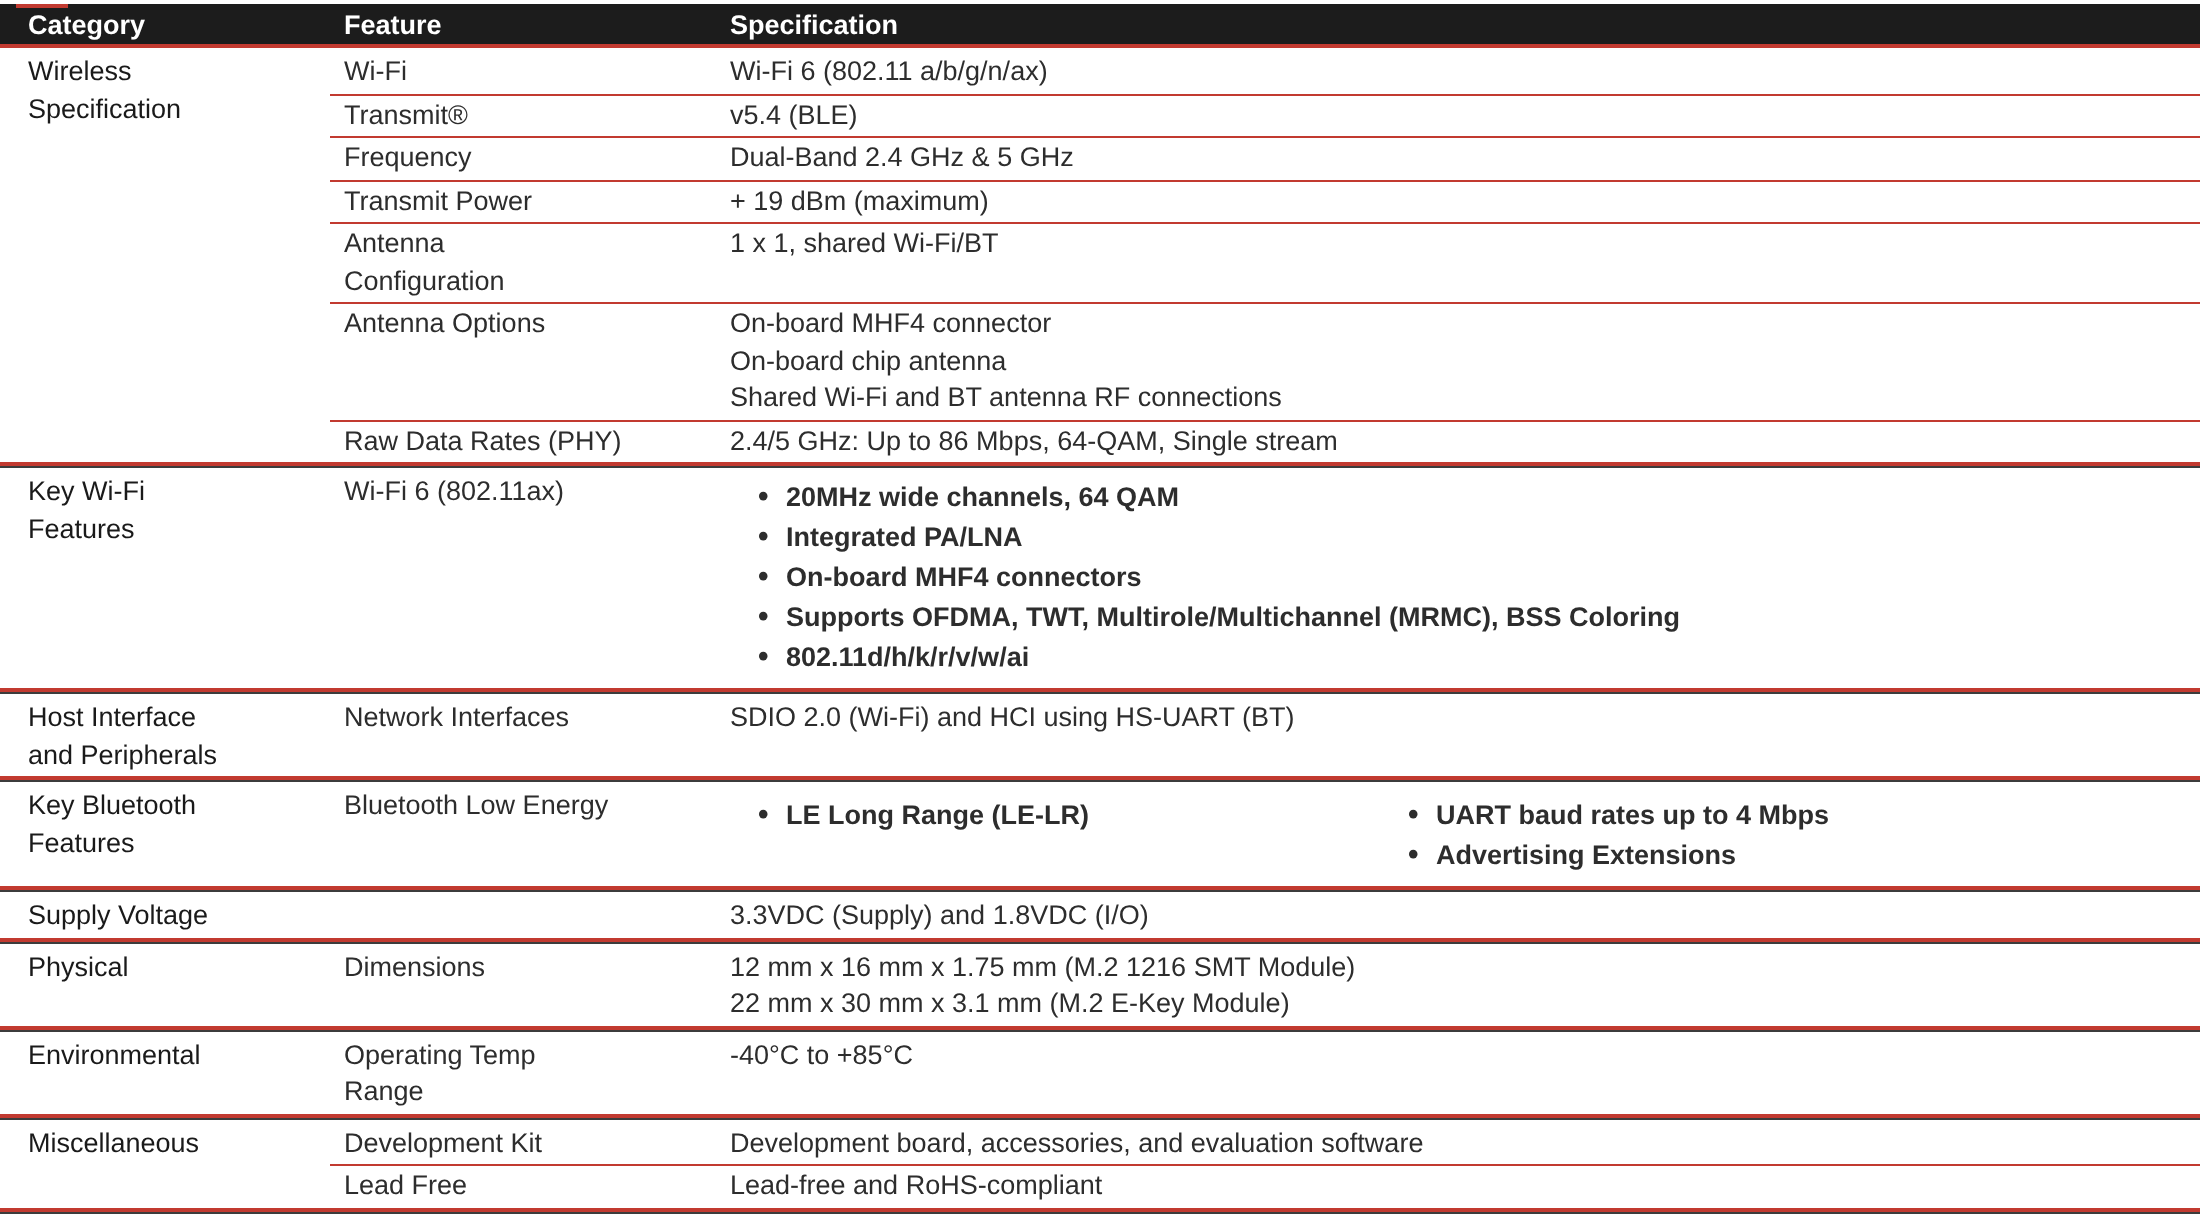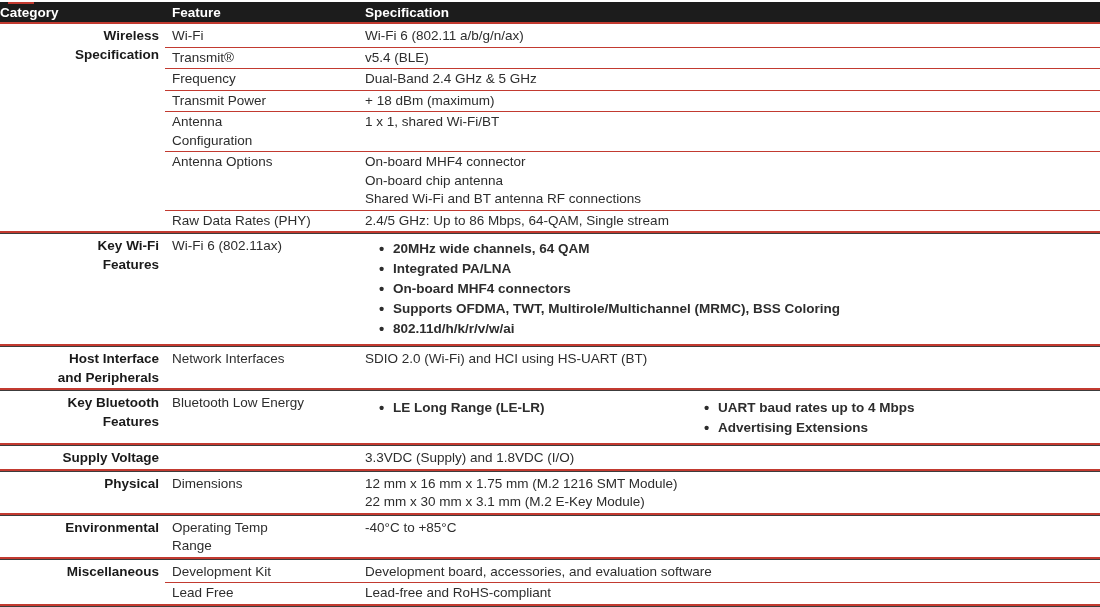--- a/index.html
+++ b/index.html
@@ -32,32 +32,31 @@
   .header-row {
     margin-top: 2px;
     display: flex;
     align-items: center;
     height: 22px;
     background: var(--header-bg);
     color: #ffffff;
     font-weight: 700;
     border-bottom: 2px solid var(--red);
   }
-  .header-row .hcol-cat  { width: 165px; }
+  .header-row .hcol-cat  { width: 165px; padding-left: 14px; }
   .header-row .hcol-feat { width: 200px; padding-left: 7px; }
   .header-row .hcol-spec { flex: 1; }
 
   .section { display: flex; padding-top: 2px; }
   .cat-cell {
     width: 165px;
     flex: none;
     padding: 1px 6px 1px 14px;
-    font-weight: 700;
+    font-weight: 400;
     color: var(--text-bold);
-    text-align: right;
   }
   .cat-line { line-height: 18.5px; }
 
   .rows { flex: 1; display: flex; flex-direction: column; }
   .frow { display: flex; border-bottom: 1.5px solid var(--red); }
   .frow:last-child { border-bottom: none; }
   .fcell { width: 200px; flex: none; padding: 1px 8px 1px 7px; }
   .f-line { line-height: 18.5px; }
   .scell { flex: 1; padding: 1px 4px 1px 0; }
   .s-line { line-height: 18.5px; }
@@ -126,21 +125,21 @@
             </div>
             <div class="scell">
               <div class="s-line">Dual-Band 2.4 GHz &amp; 5 GHz</div>
             </div>
           </div>
           <div class="frow">
             <div class="fcell">
               <div class="f-line">Transmit Power</div>
             </div>
             <div class="scell">
-              <div class="s-line">+ 18 dBm (maximum)</div>
+              <div class="s-line">+ 19 dBm (maximum)</div>
             </div>
           </div>
           <div class="frow">
             <div class="fcell">
               <div class="f-line">Antenna</div>
               <div class="f-line">Configuration</div>
             </div>
             <div class="scell">
               <div class="s-line">1 x 1, shared Wi-Fi/BT</div>
             </div>

